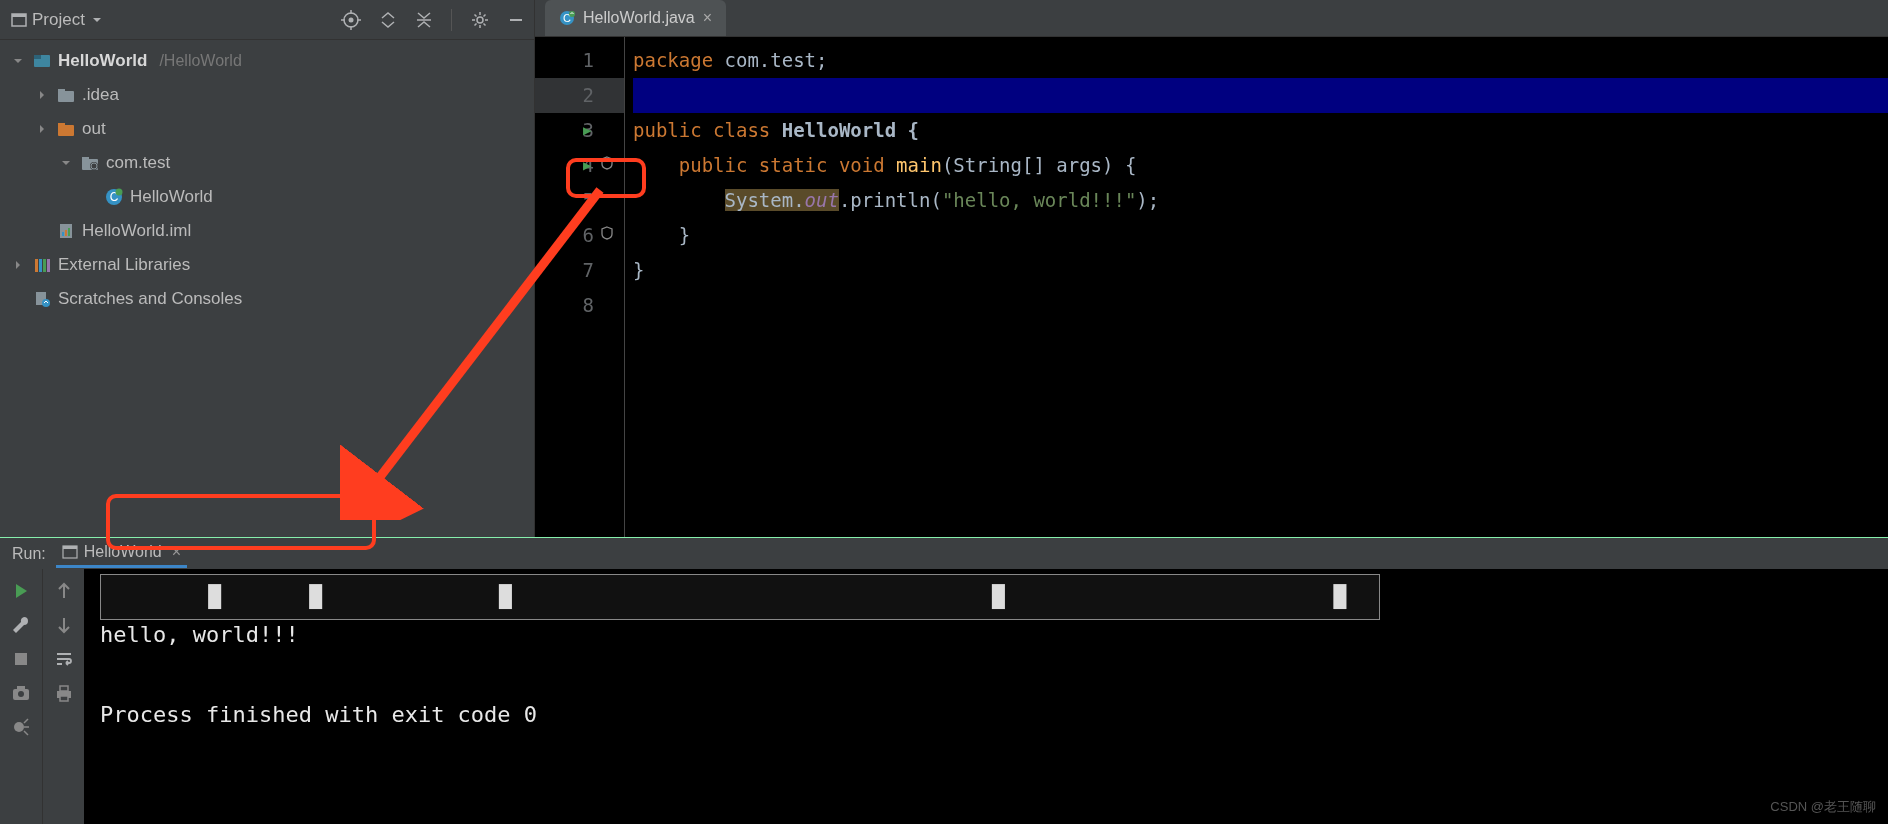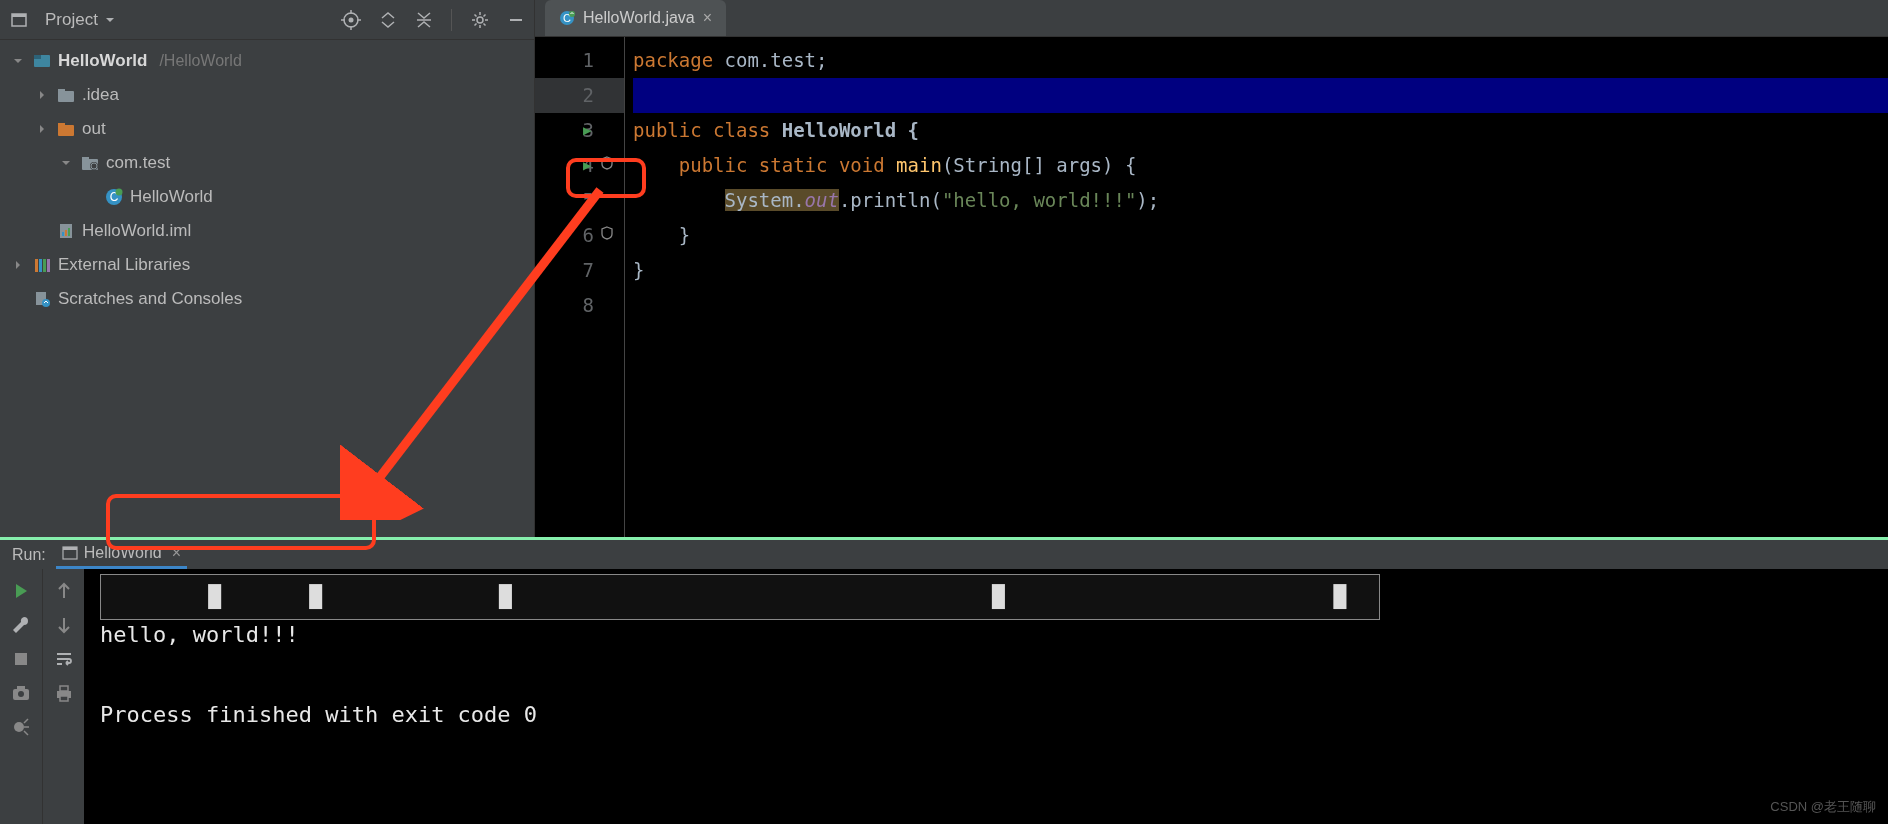--- a/index.html
+++ b/index.html
@@ -12,21 +12,21 @@
   overflow: hidden;
   position: relative;
 }
 .main-layout { display: flex; flex-direction: column; height: 100%; }
 .top-area { display: flex; flex: 1; min-height: 0; }
 .sidebar { width: 535px; background: #3c3f41; display: flex; flex-direction: column; border-right: 1px solid #323232; }
 .sidebar-header {
   display: flex; align-items: center; padding: 6px 10px; height: 40px;
   border-bottom: 1px solid #323232;
 }
-.sidebar-title { font-size: 17px; color: #bbbbbb; margin-left: 17px; }
+.sidebar-title { font-size: 17px; color: #bbbbbb; margin-left: 4px; }
 .sidebar-header-icons { display: flex; gap: 18px; margin-left: auto; align-items: center; }
 .icon { display: inline-flex; align-items: center; justify-content: center; color: #afb1b3; }
 .tree { padding: 4px 0; font-size: 17px; }
 .tree-row { display: flex; align-items: center; height: 34px; cursor: pointer; }
 .indent-0 { padding-left: 12px; }
 .indent-1 { padding-left: 36px; }
 .indent-2 { padding-left: 60px; }
 .indent-3 { padding-left: 84px; }
 .chevron { width: 16px; display: inline-flex; color: #888; margin-right: 4px; }
 .tree-icon { width: 20px; height: 20px; display: inline-flex; align-items: center; justify-content: center; margin-right: 6px; }
@@ -54,21 +54,21 @@
 .code-line.current { background: #000080; }
 .kw { color: #cc7832; }
 .ident { color: #a9b7c6; }
 .cls { color: #a9b7c6; font-weight: bold; }
 .fn { color: #ffc66d; }
 .str { color: #6a8759; }
 .field { color: #9876aa; font-style: italic; }
 .highlight-bg { background: #5a4b2a; }
 .run-panel-header {
   background: #3c3f41; height: 32px; display: flex; align-items: center;
-  padding: 0 12px; border-top: 3px solid #86efac; font-size: 16px; gap: 10px;
+  padding: 0 12px; border-top: 1px solid #86efac; font-size: 16px; gap: 10px;
 }
 .run-tab { display:inline-flex; align-items:center; gap:6px; color:#bbb; border-bottom: 3px solid #3c86c8; padding: 4px 6px;}
 .run-tab-close { color:#999; margin-left:4px;}
 .run-panel { display: flex; background: #000; height: 255px; }
 .run-toolbar-left { width: 42px; background: #3c3f41; display:flex; flex-direction:column; align-items:center; gap:14px; padding:12px 0;}
 .run-toolbar-left2 { width: 42px; background: #3c3f41; display:flex; flex-direction:column; align-items:center; gap:14px; padding:12px 0; border-left:1px solid #323232;}
 .console {
   flex:1; font-family:"Menlo","Consolas",monospace; font-size:22px; color:#e8e8e8;
   padding: 10px 16px; line-height:40px;
 }

